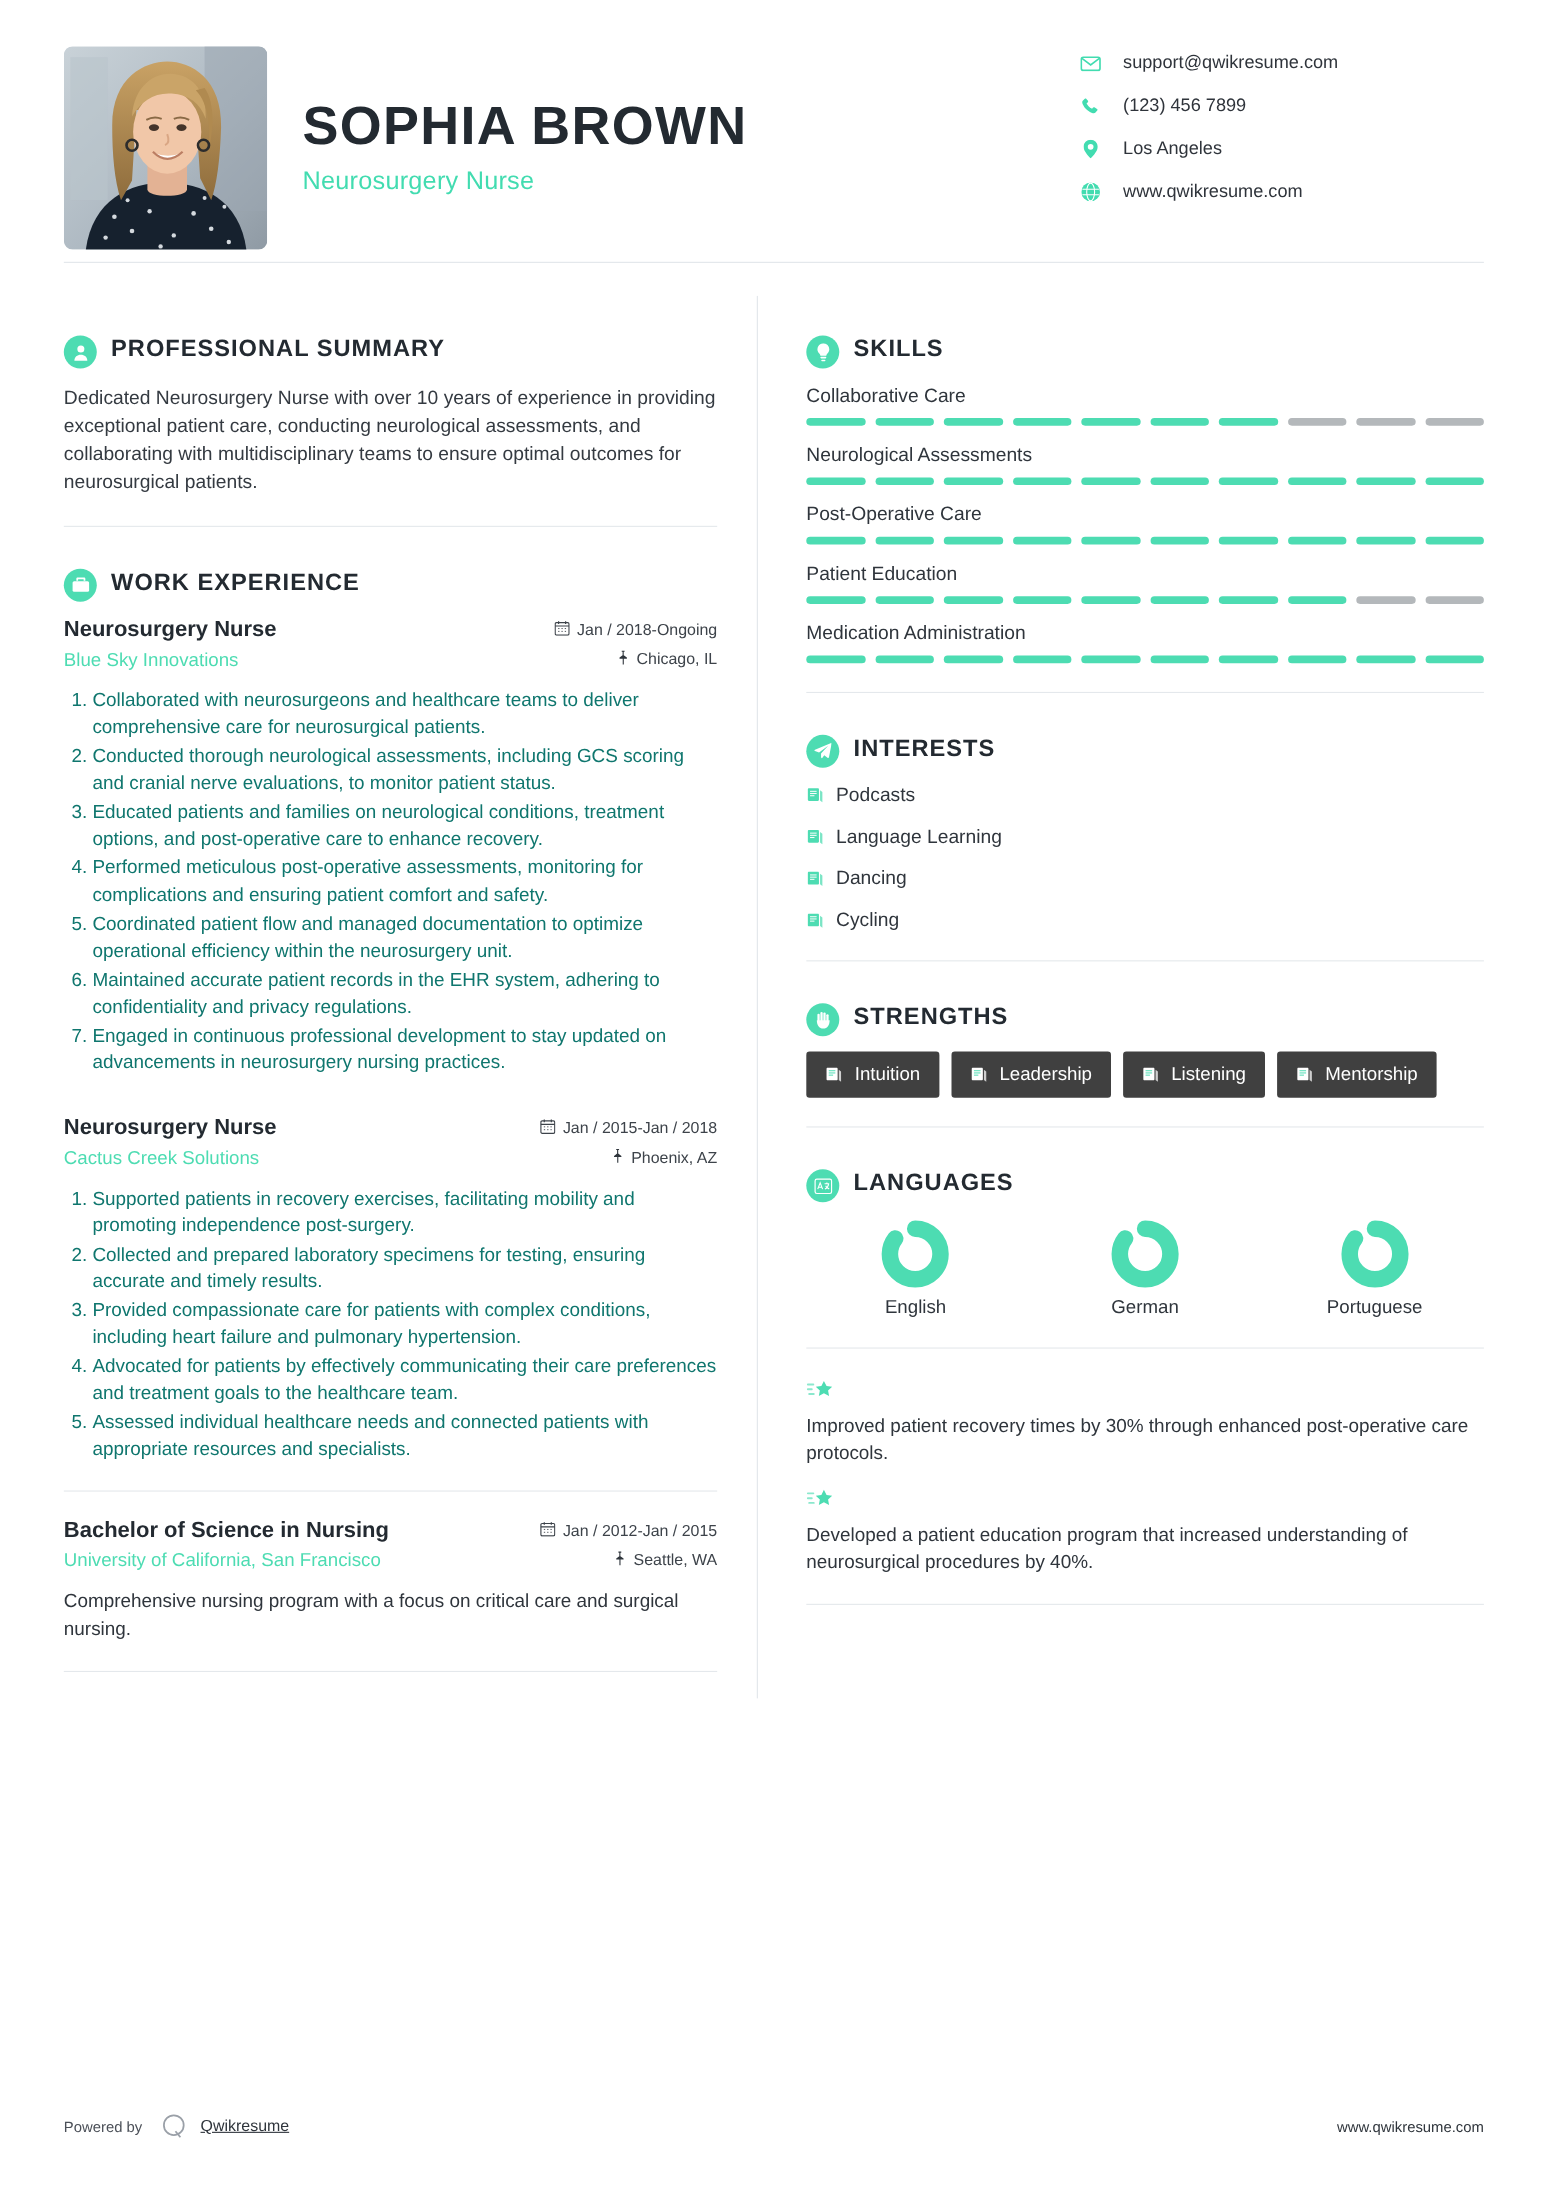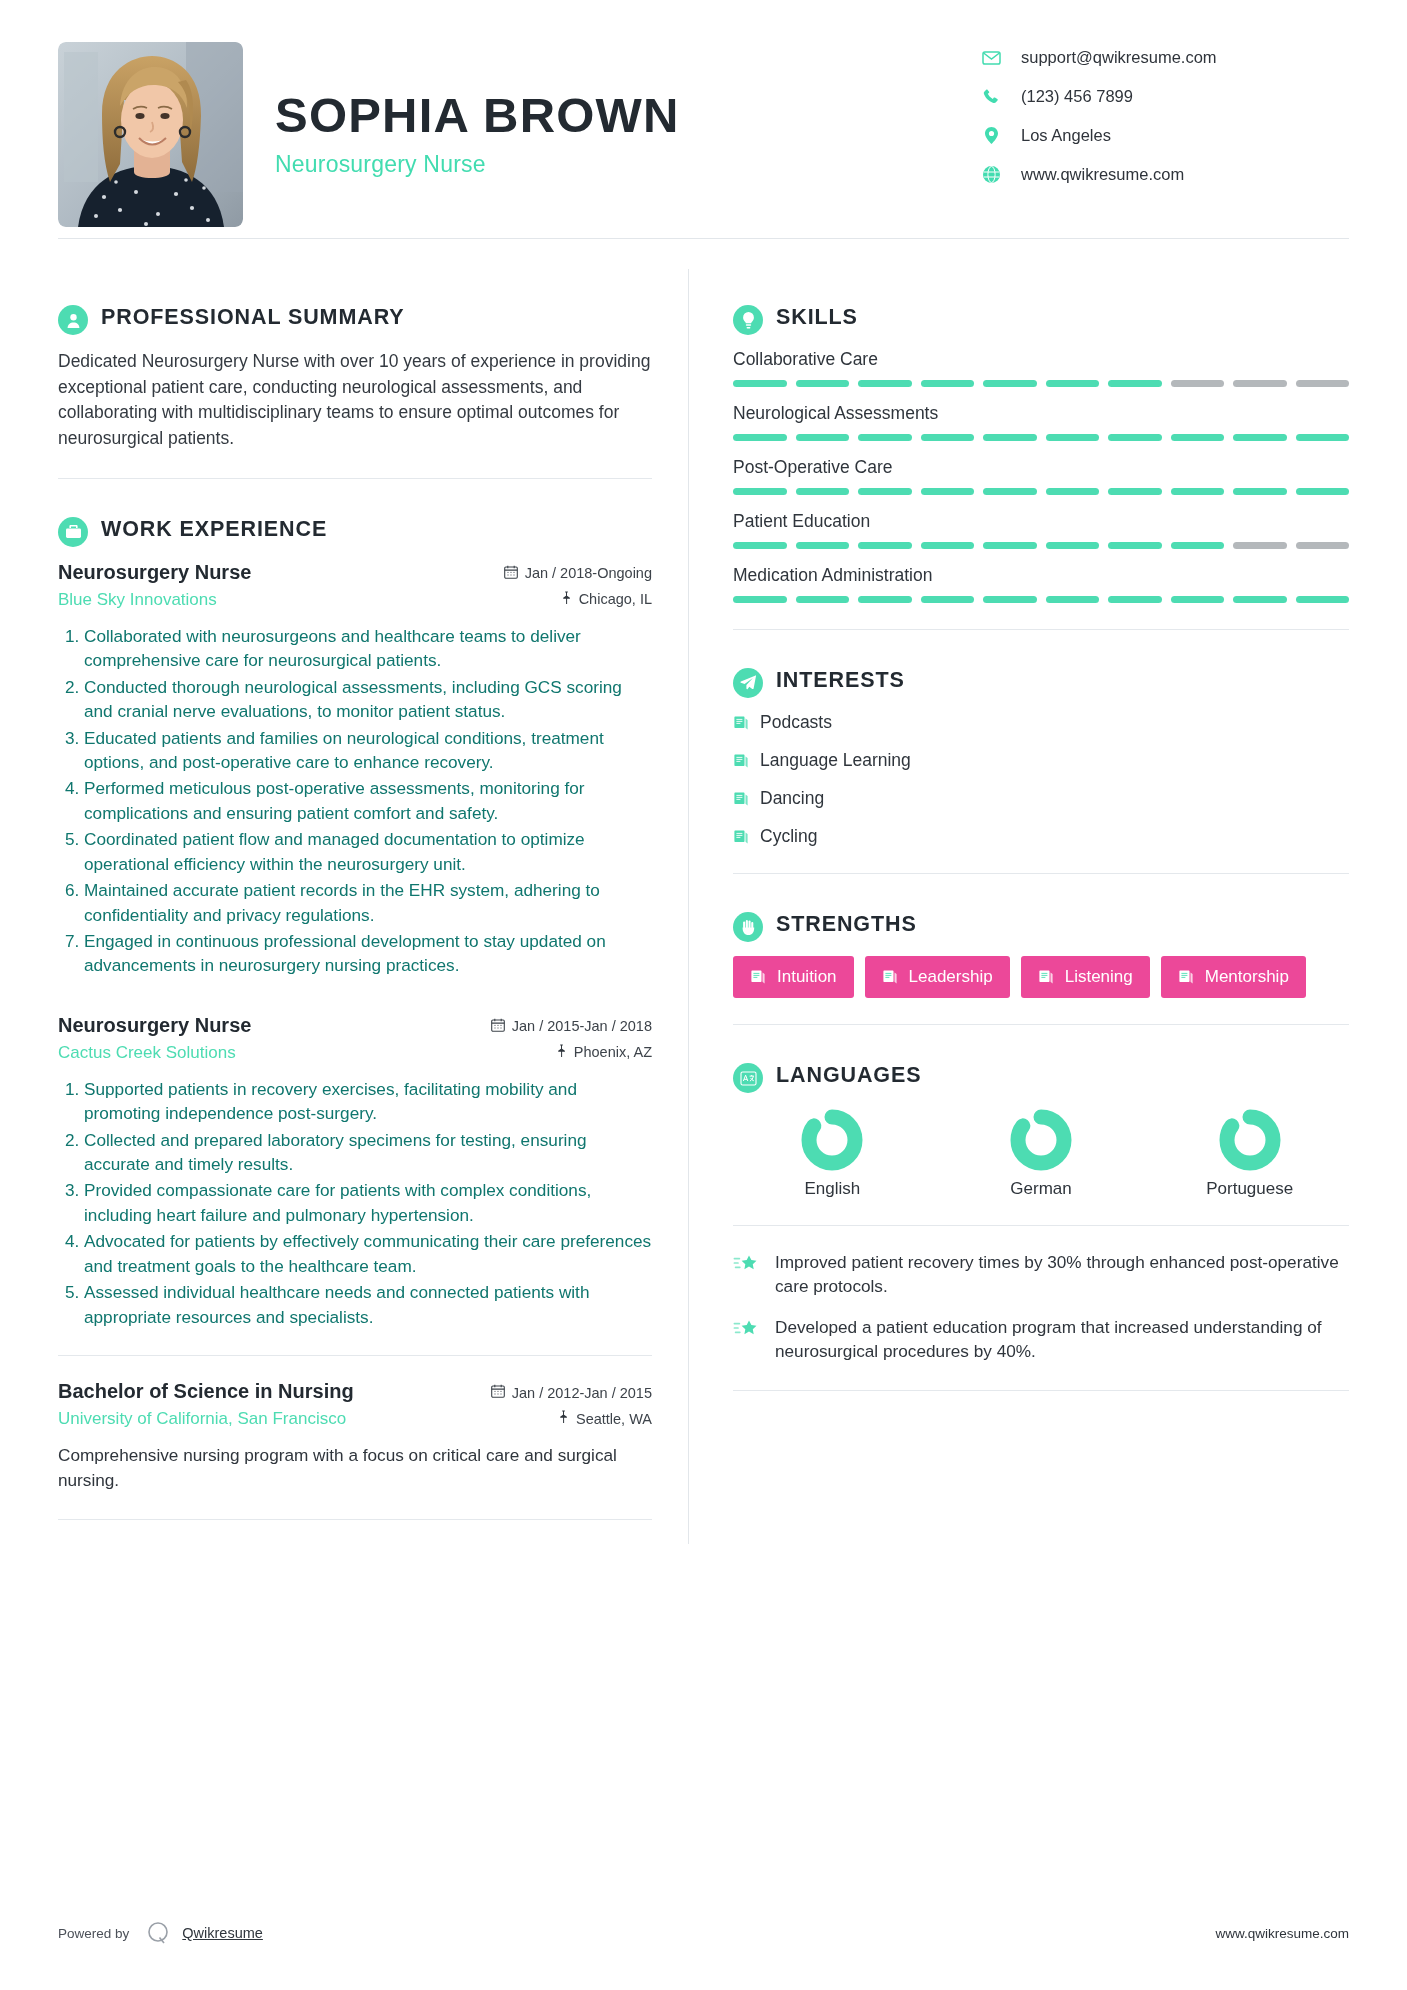--- a/index.html
+++ b/index.html
@@ -71,32 +71,32 @@
   .dash.off { background: #b4b8bb; }
 
   
   .interests-grid { display: grid; grid-template-columns: 1fr; row-gap: 17px; column-gap: 10px; }
   .interest { display: flex; align-items: center; font-size: 17.5px; color: #2f353c; }
   .bk-ico { margin-right: 11px; color: #4ddcb2; display: flex; }
 
   
   .chips { display: flex; flex-wrap: wrap; gap: 11px; }
   .chip {
-    background: #ec4899; color: #ffffff; font-size: 17px;
+    background: #404040; color: #ffffff; font-size: 17px;
     padding: 11px 17px; border-radius: 3px; display: flex; align-items: center;
   }
   .chip .bk-ico { color: #ffffff; }
 
   
   .langs { display: flex; gap: 10px; }
   .lang { flex: 1 1 0; display: flex; flex-direction: column; align-items: center; }
   .lang-name { font-size: 17px; color: #2f353c; margin-top: 6px; }
 
   
-  .ach { display: flex; margin-bottom: 16px; }
+  .ach { display: flex; margin-bottom: 16px; flex-direction: column; }
   .ach-ico { flex: 0 0 34px; margin-right: 8px; color: #4ddcb2; padding-top: 3px; }
   .ach-text { font-size: 17.2px; line-height: 1.42; color: #2f353c; }
 
   
   .footer {
     position: absolute; left: 58px; right: 58px; bottom: 42px;
     display: flex; align-items: center; justify-content: space-between;
   }
   .powered { display: flex; align-items: center; font-size: 13.5px; color: #4b5058; }
   .q-logo { width: 30px; height: 30px; margin: 0 9px 0 14px; color: #9aa0a8; }

